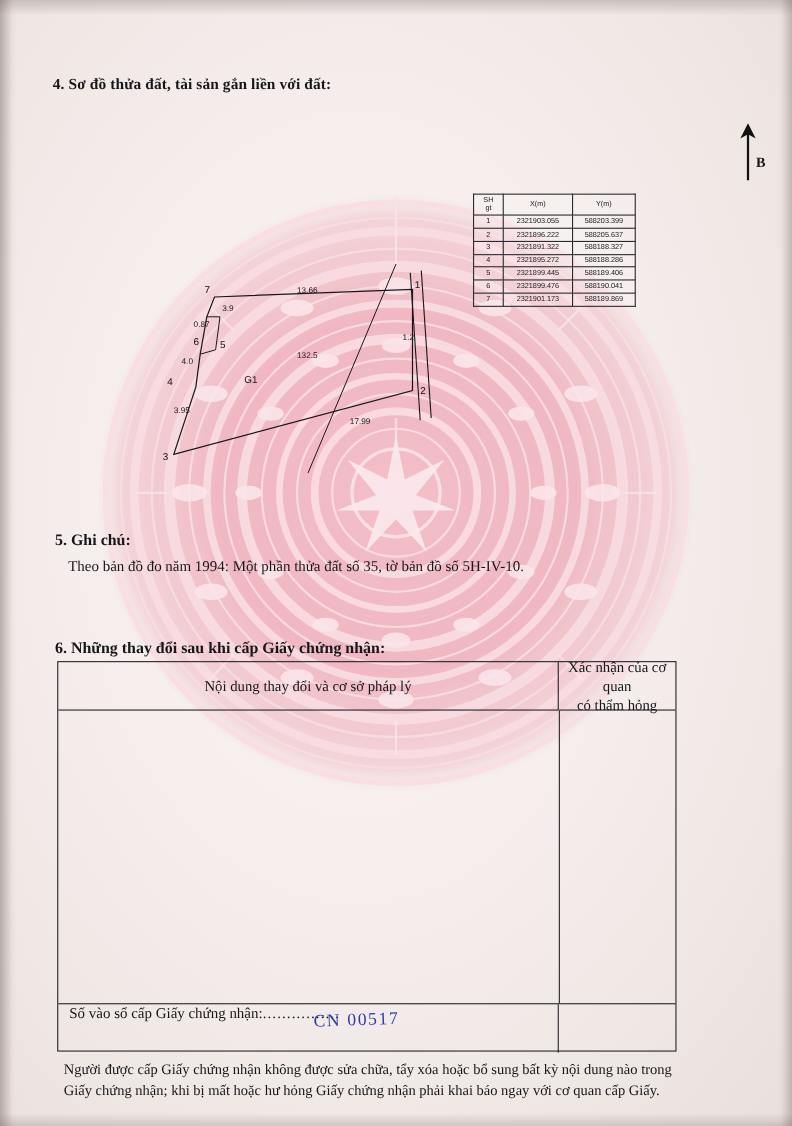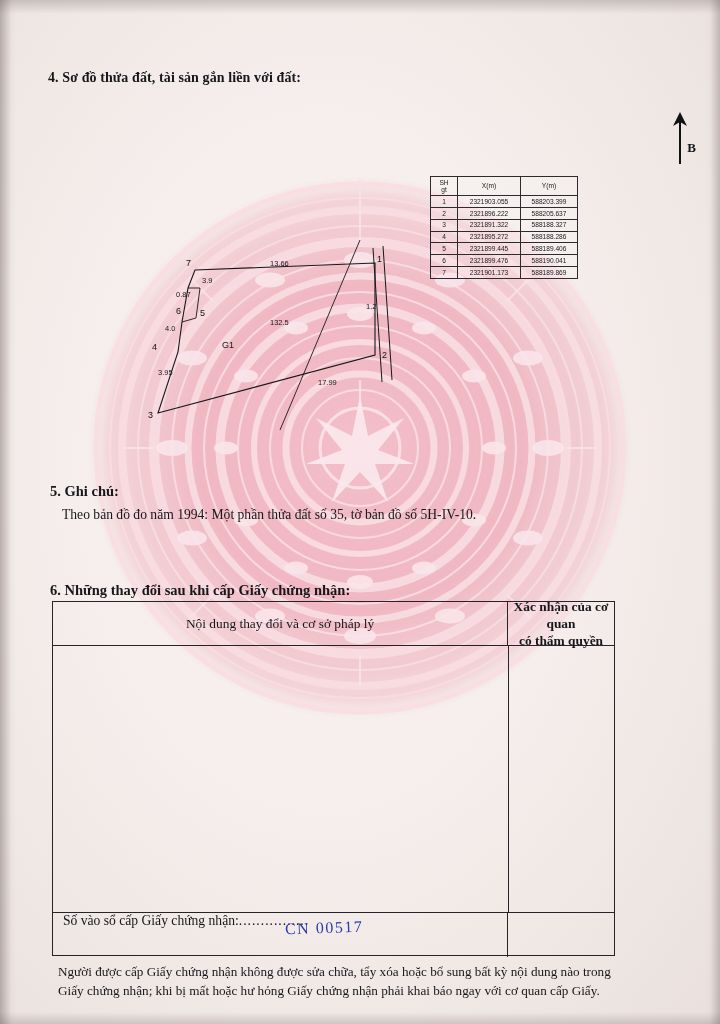--- a/index.html
+++ b/index.html
@@ -179,21 +179,21 @@
   .changes-head .cell {
     display: flex;
     align-items: center;
     justify-content: center;
     text-align: center;
     font-size: 13.4px;
     line-height: 17px;
     box-sizing: border-box;
   }
   .changes-head .cell.left { flex: 0 0 455px; border-right: 1.1px solid #24242a; }
-  .changes-head .cell.right { flex: 1; font-weight: bold; }
+  .changes-head .cell.right { flex: 1; }
   .changes-body {
     display: flex;
     height: 266px;
     border-bottom: 1.1px solid #24242a;
   }
   .changes-body .cell.left { flex: 0 0 455px; border-right: 1.1px solid #24242a; }
   .changes-body .cell.right { flex: 1; }
   .changes-foot {
     display: flex;
     height: 44px;
@@ -427,21 +427,21 @@
     </div>
 
     <div class="sec6-title">6. Những thay đổi sau khi cấp Giấy chứng nhận:</div>
 
     <div class="changes-table">
       <div class="changes-head">
         <div class="cell left">Nội dung thay đổi và cơ sở pháp lý</div>
         <div class="cell right">
           <div>
             <div>Xác nhận của cơ quan</div>
-            <div>có thẩm quyền</div>
+            <div>có thẩm hỏng</div>
           </div>
         </div>
       </div>
       <div class="changes-body">
         <div class="cell left"></div>
         <div class="cell right"></div>
       </div>
       <div class="changes-foot">
         <div class="cell left">
           <span>Số vào sổ cấp Giấy chứng nhận:</span>

